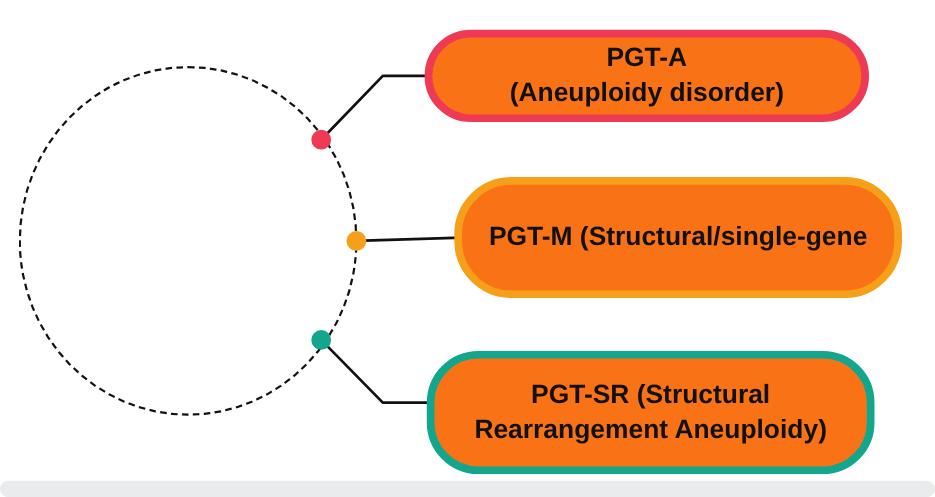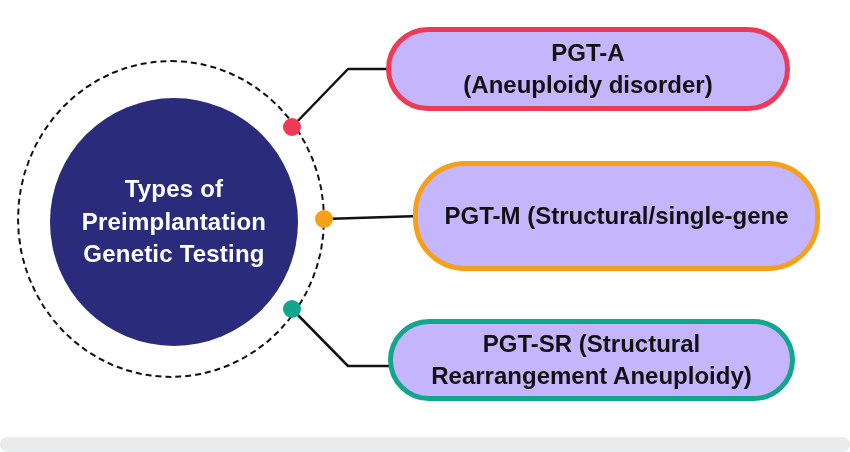--- a/index.html
+++ b/index.html
@@ -38,22 +38,22 @@
     letter-spacing: 0.2px;
   }
   .center-title span { display: block; }
   .connector-svg {
     position: absolute;
     left: 0; top: 0;
     width: 850px; height: 452px;
   }
   .node {
     position: absolute;
-    background: #c4b5fd;
-    border: 5px solid #a3a3a3;
+    background: #f97316;
+    border: 7px solid #a3a3a3;
     display: flex;
     flex-direction: column;
     align-items: center;
     justify-content: center;
     text-align: center;
   }
   .node-label {
     font-size: 24px;
     font-weight: bold;
     color: #111111;
@@ -65,21 +65,21 @@
     width: 404px; height: 84px;
     border-radius: 42px;
   }
   .node-m {
     left: 413px; top: 161px;
     width: 407px; height: 110px;
     border-radius: 52px;
   }
   .node-sr {
     left: 388px; top: 319px;
-    width: 407px; height: 82px;
+    width: 407px; height: 112px;
     border-radius: 47px;
   }
   .scrollbar-track {
     position: absolute;
     left: 0; bottom: 0;
     width: 850px; height: 15px;
     border-radius: 8px;
     background: #e9ebed;
   }
 </style>
@@ -93,27 +93,20 @@
   <svg class="connector-svg" viewBox="0 0 850 452" xmlns="http://www.w3.org/2000/svg">
     <polyline points="292,127 348,69 394,69" fill="none" stroke-width="2.5" stroke-linejoin="round" stroke="#111111"></polyline>
     <polyline points="324,219 420,216" fill="none" stroke-width="2.5" stroke-linejoin="round" stroke="#111111"></polyline>
     <polyline points="292,309 348,366 394,366" fill="none" stroke-width="2.5" stroke-linejoin="round" stroke="#111111"></polyline>
 
     <circle cx="292" cy="127" r="9" fill="#ee3a55"></circle>
     <circle cx="324" cy="219" r="9" fill="#f6a019"></circle>
     <circle cx="292" cy="309" r="9" fill="#12a78c"></circle>
   </svg>
 
-  <div class="center-circle" style="background-color: rgb(42, 43, 122);">
-    <div class="center-title">
-      <span>Types of</span>
-      <span>Preimplantation</span>
-      <span>Genetic Testing</span>
-    </div>
-  </div>
 
   <div class="node node-a" style="border-color: rgb(238, 58, 85);">
     <div class="node-label">
       <span>PGT-A</span>
       <span>(Aneuploidy disorder)</span>
     </div>
   </div>
 
   <div class="node node-m" style="border-color: rgb(246, 160, 25);">
     <div class="node-label">

